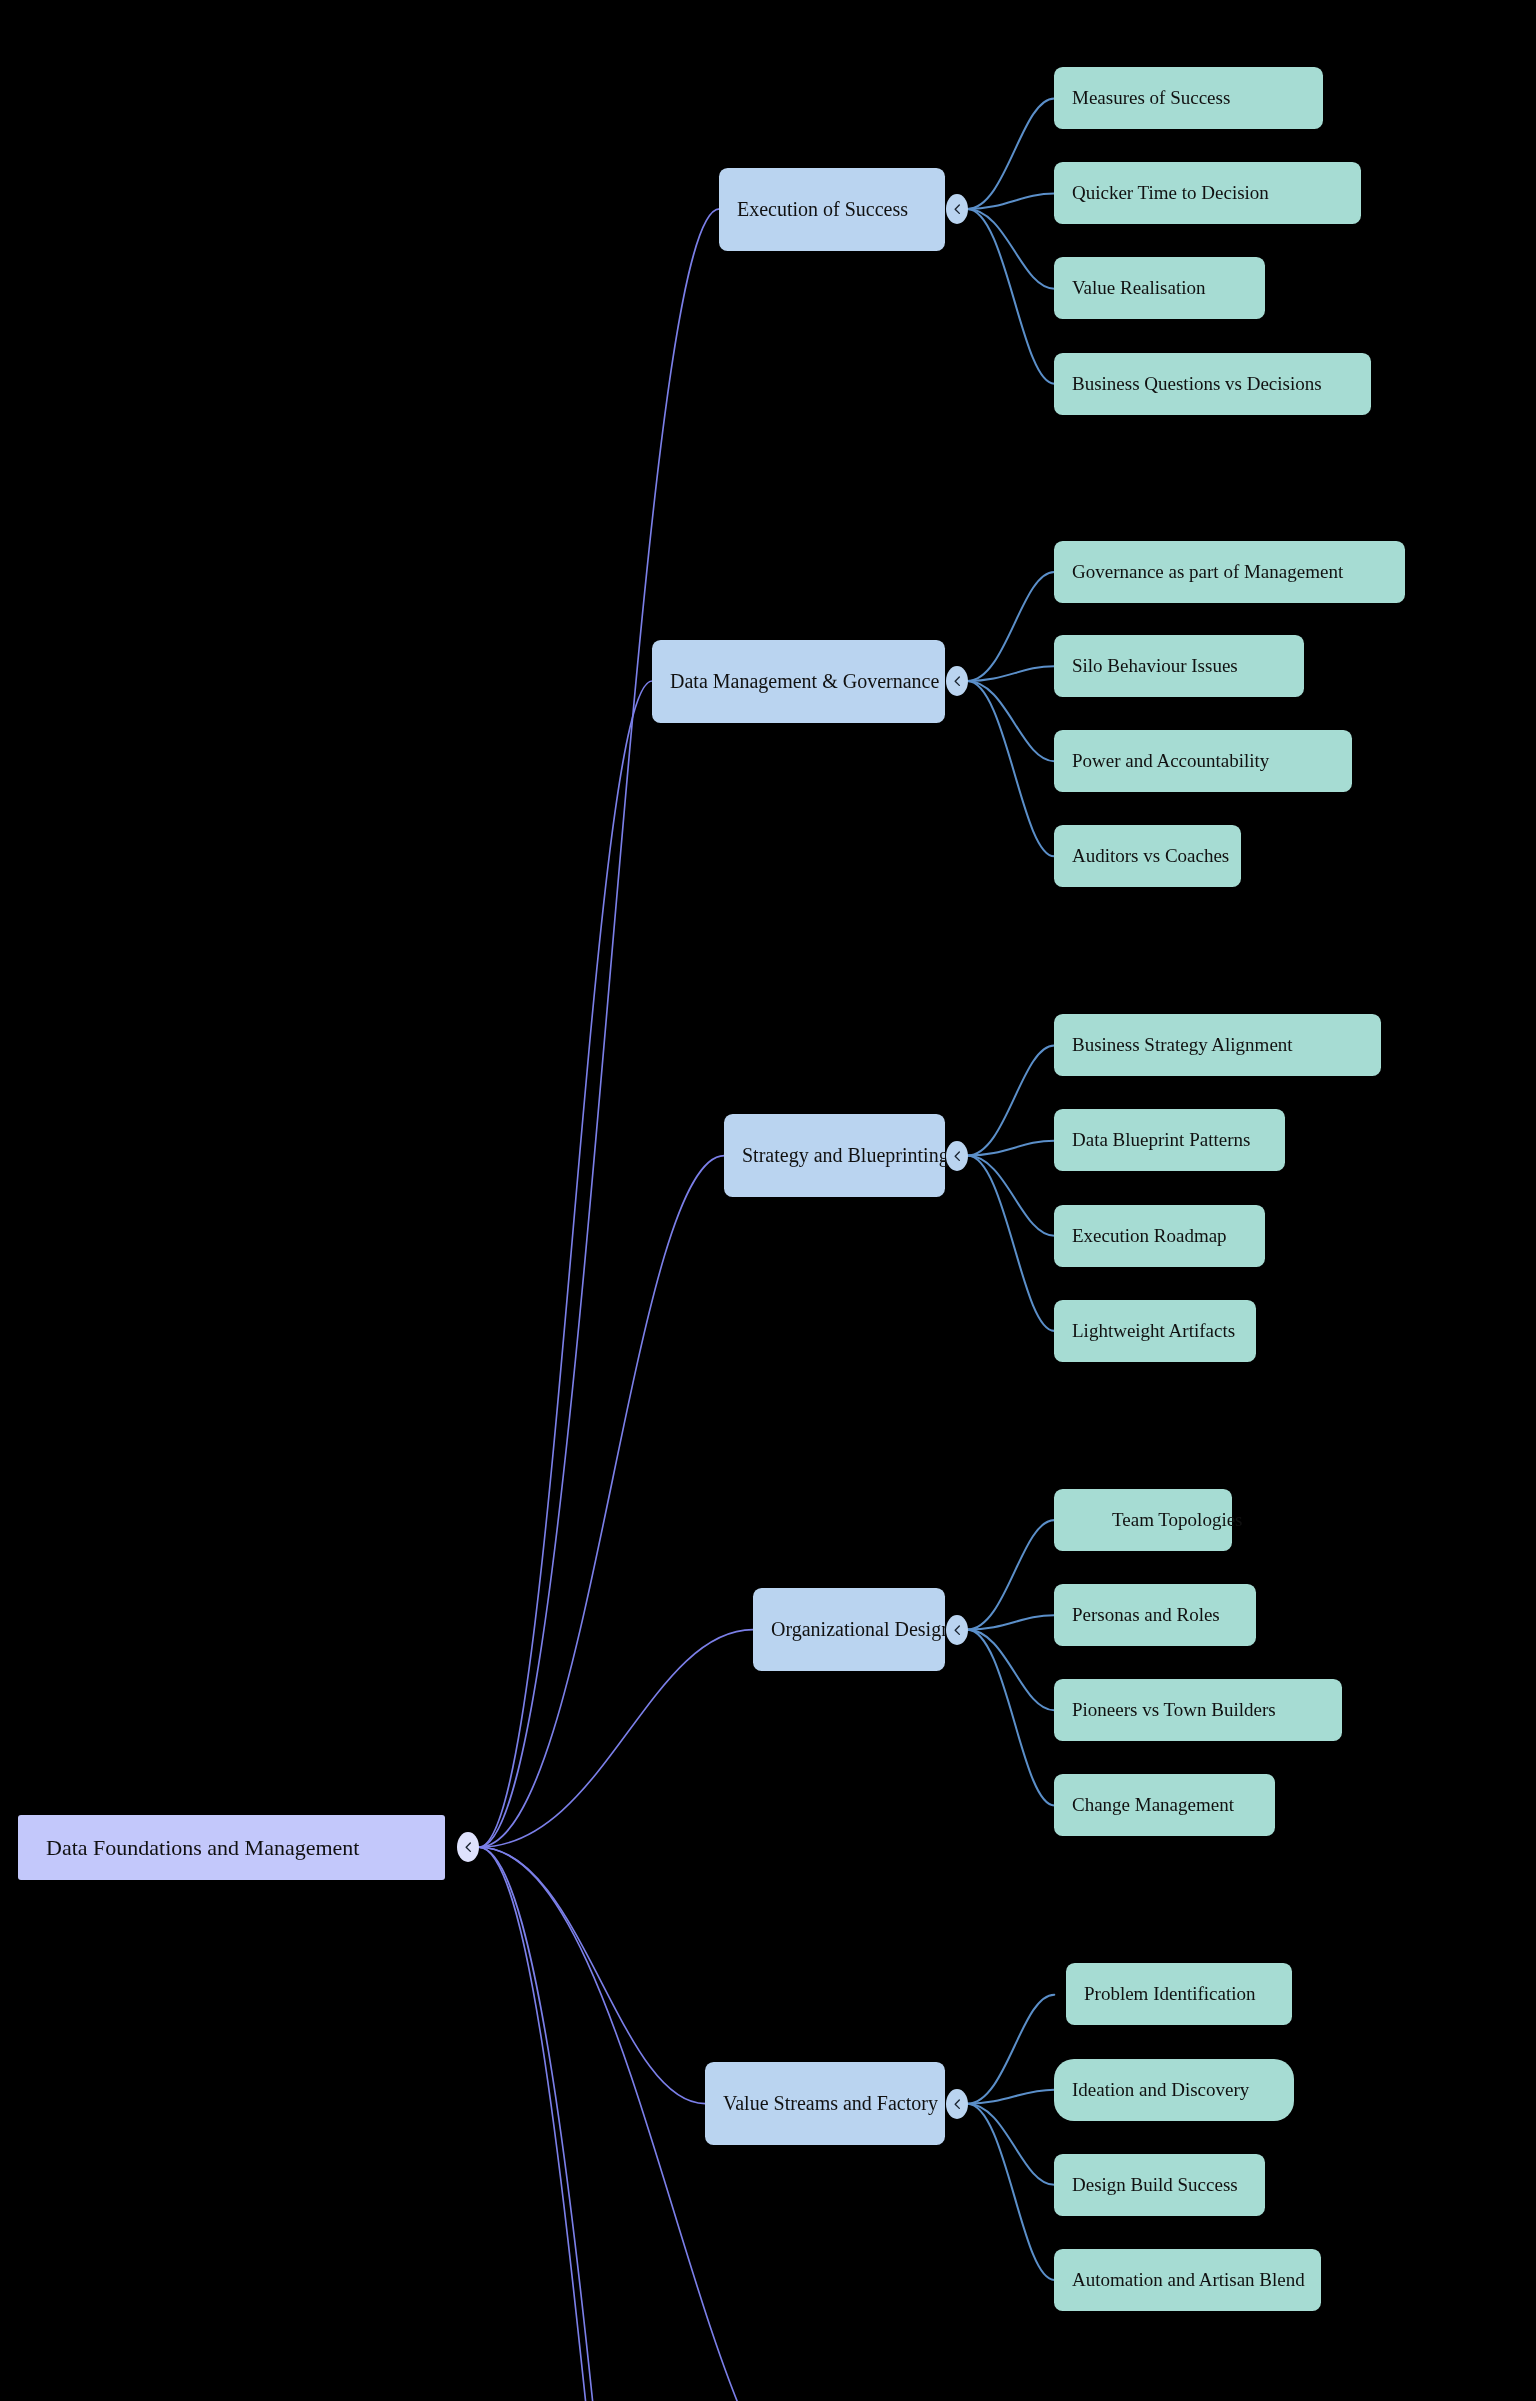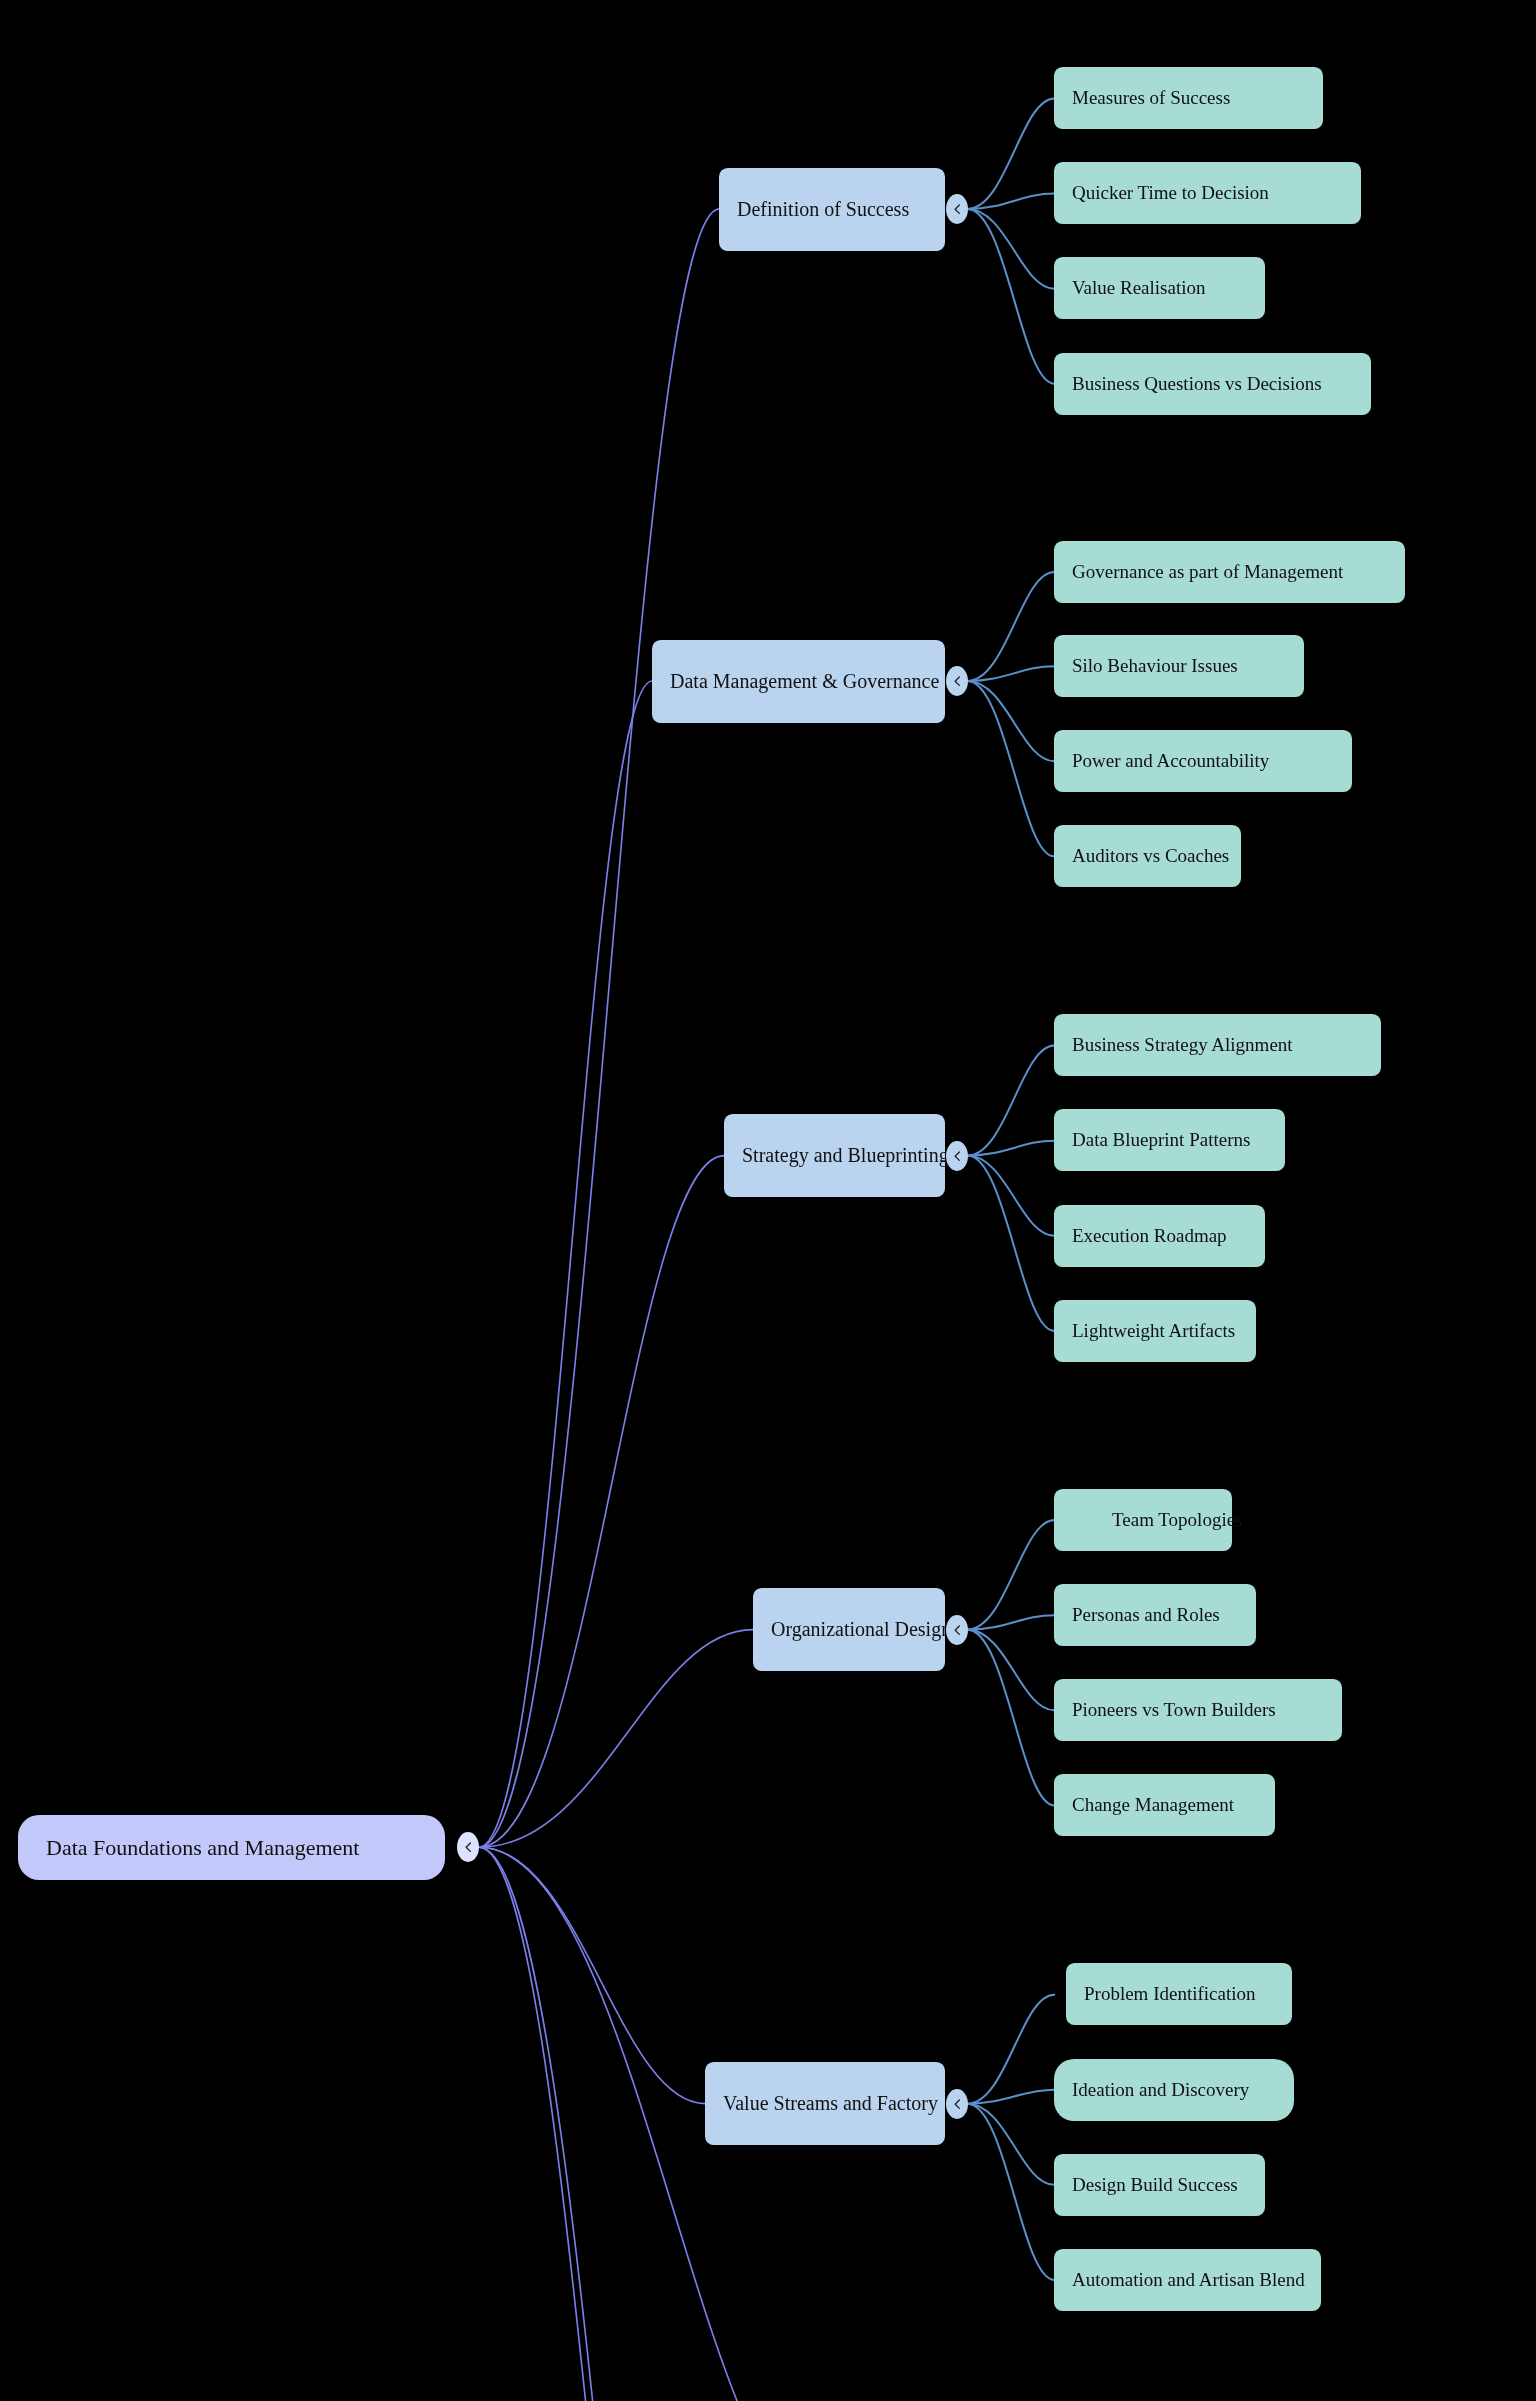--- a/index.html
+++ b/index.html
@@ -2,21 +2,21 @@
 <html style="font-size:7.7px"><head>
 <meta charset="utf-8">
 <style>
   html,body{margin:0;padding:0;background:#000;}
   #stage{position:relative;width:1537px;height:3716px;background:#000;overflow:hidden;
          font-family:"Liberation Serif","DejaVu Serif",serif;}
   svg#edges{position:absolute;left:0;top:0;width:1537px;height:3716px;}
   .node{position:absolute;box-sizing:border-box;display:flex;align-items:center;
         border-radius:8.6px;color:#111;}
   .node span{display:block;white-space:nowrap;}
-  .root{background:#c3c8fb;border-radius:21px;}
+  .root{background:#c3c8fb;border-radius:3px;}
   .root span{font-size:22px;padding-left:28px;}
   .lvl1{background:#bad4f0;}
   .lvl1 span{font-size:20px;padding-left:18px;}
   .lvl2{background:#a6dcd3;}
   .lvl2 span{font-size:19px;padding-left:18px;}
   .collapse{position:absolute;width:22px;height:30px;border-radius:50%;
             display:flex;align-items:center;justify-content:center;}
   .collapse.root-c{background:#dfe2fd;}
   .collapse.lvl1-c{background:#bad4f0;}
   .collapse svg{width:12.5px;height:14.4px;display:block;}
@@ -72,21 +72,21 @@
         <span>Data Foundations and Management</span>
       </div>
       <div class="collapse root-c" style="left: 457px; top: 1832px;">
         <div>
           <svg viewBox="0 0 24 24">
             <path d="M16 4 L8 12 L16 20" fill="none" stroke="#1b2430" stroke-width="2.6" stroke-linecap="round" stroke-linejoin="round"></path>
           </svg>
         </div>
       </div>
       <div class="node lvl1" style="left: 719px; top: 168px; width: 226px; height: 83px;">
-        <span>Definition of Success</span>
+        <span>Execution of Success</span>
       </div>
       <div class="collapse lvl1-c" style="left: 946px; top: 194px;">
         <div>
           <svg viewBox="0 0 24 24">
             <path d="M16 4 L8 12 L16 20" fill="none" stroke="#1b2430" stroke-width="2.6" stroke-linecap="round" stroke-linejoin="round"></path>
           </svg>
         </div>
       </div>
       <div class="node lvl2" style="left: 1054px; top: 67px; width: 269px; height: 62px;">
         <span>Measures of Success</span>

